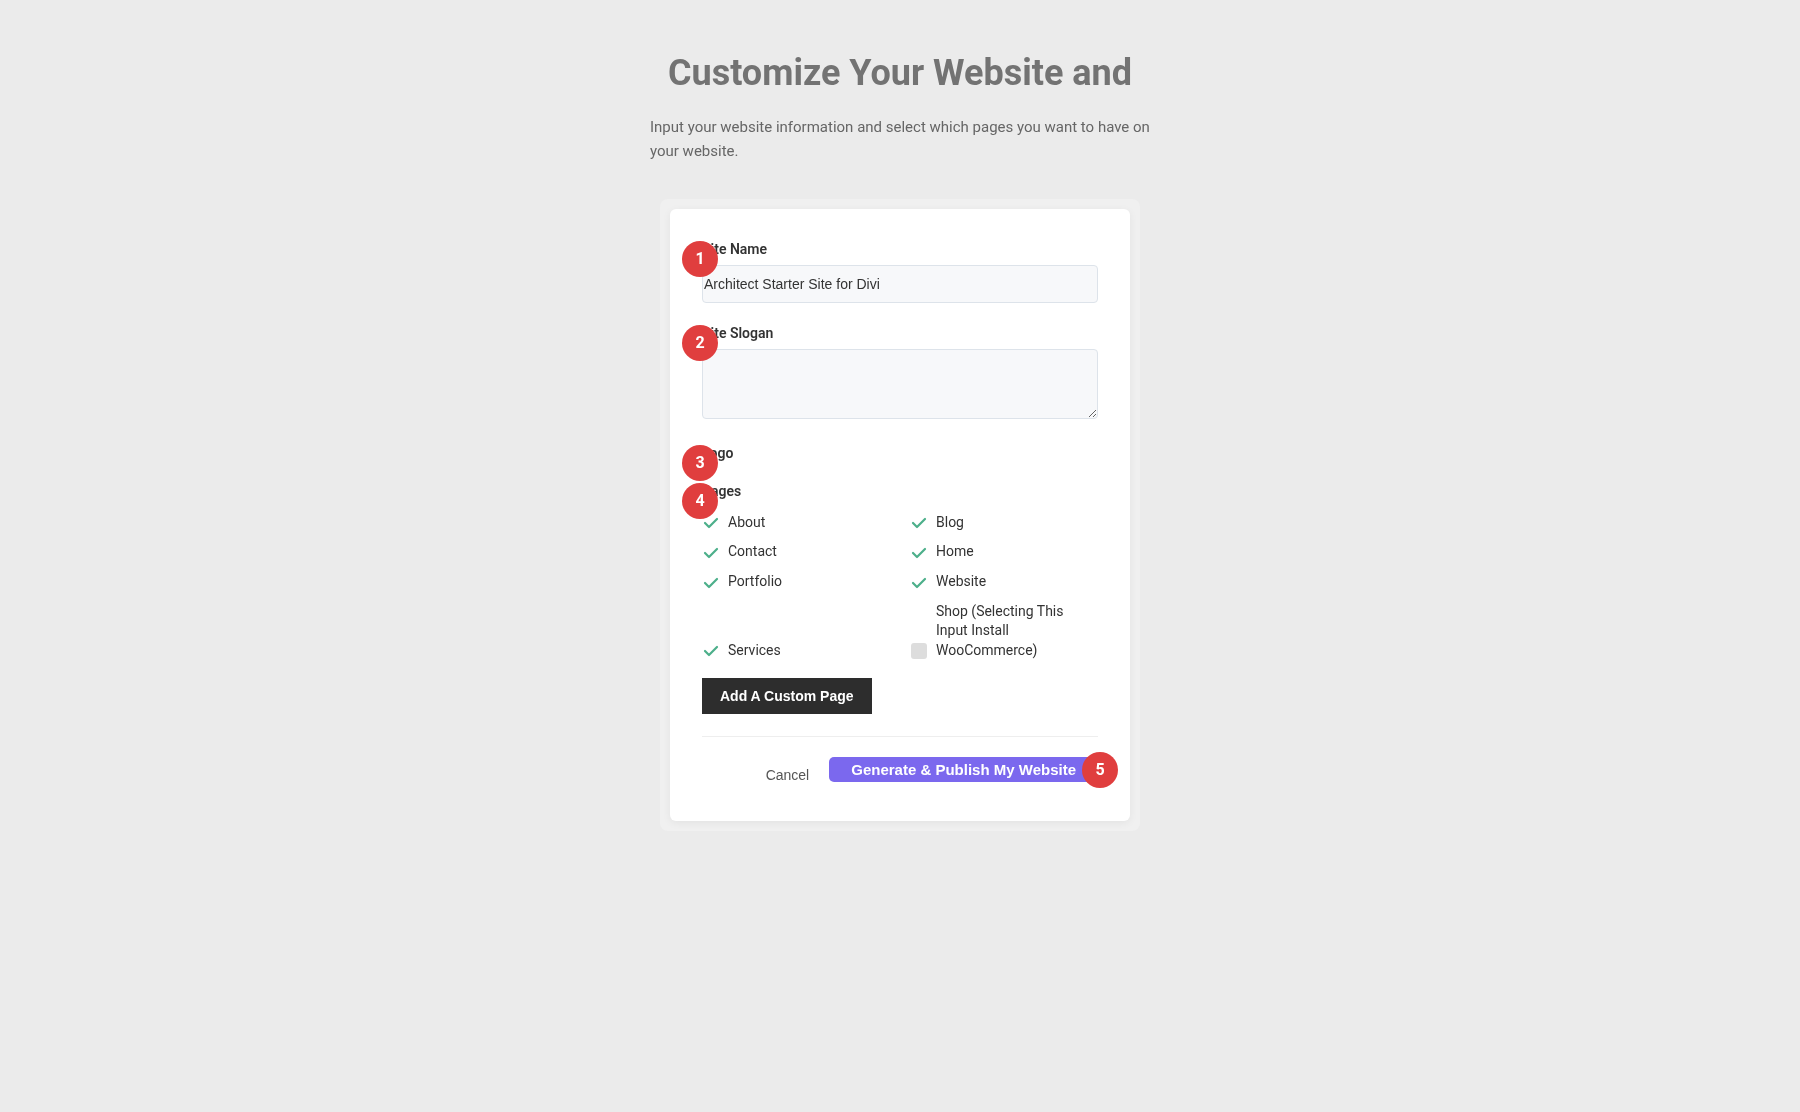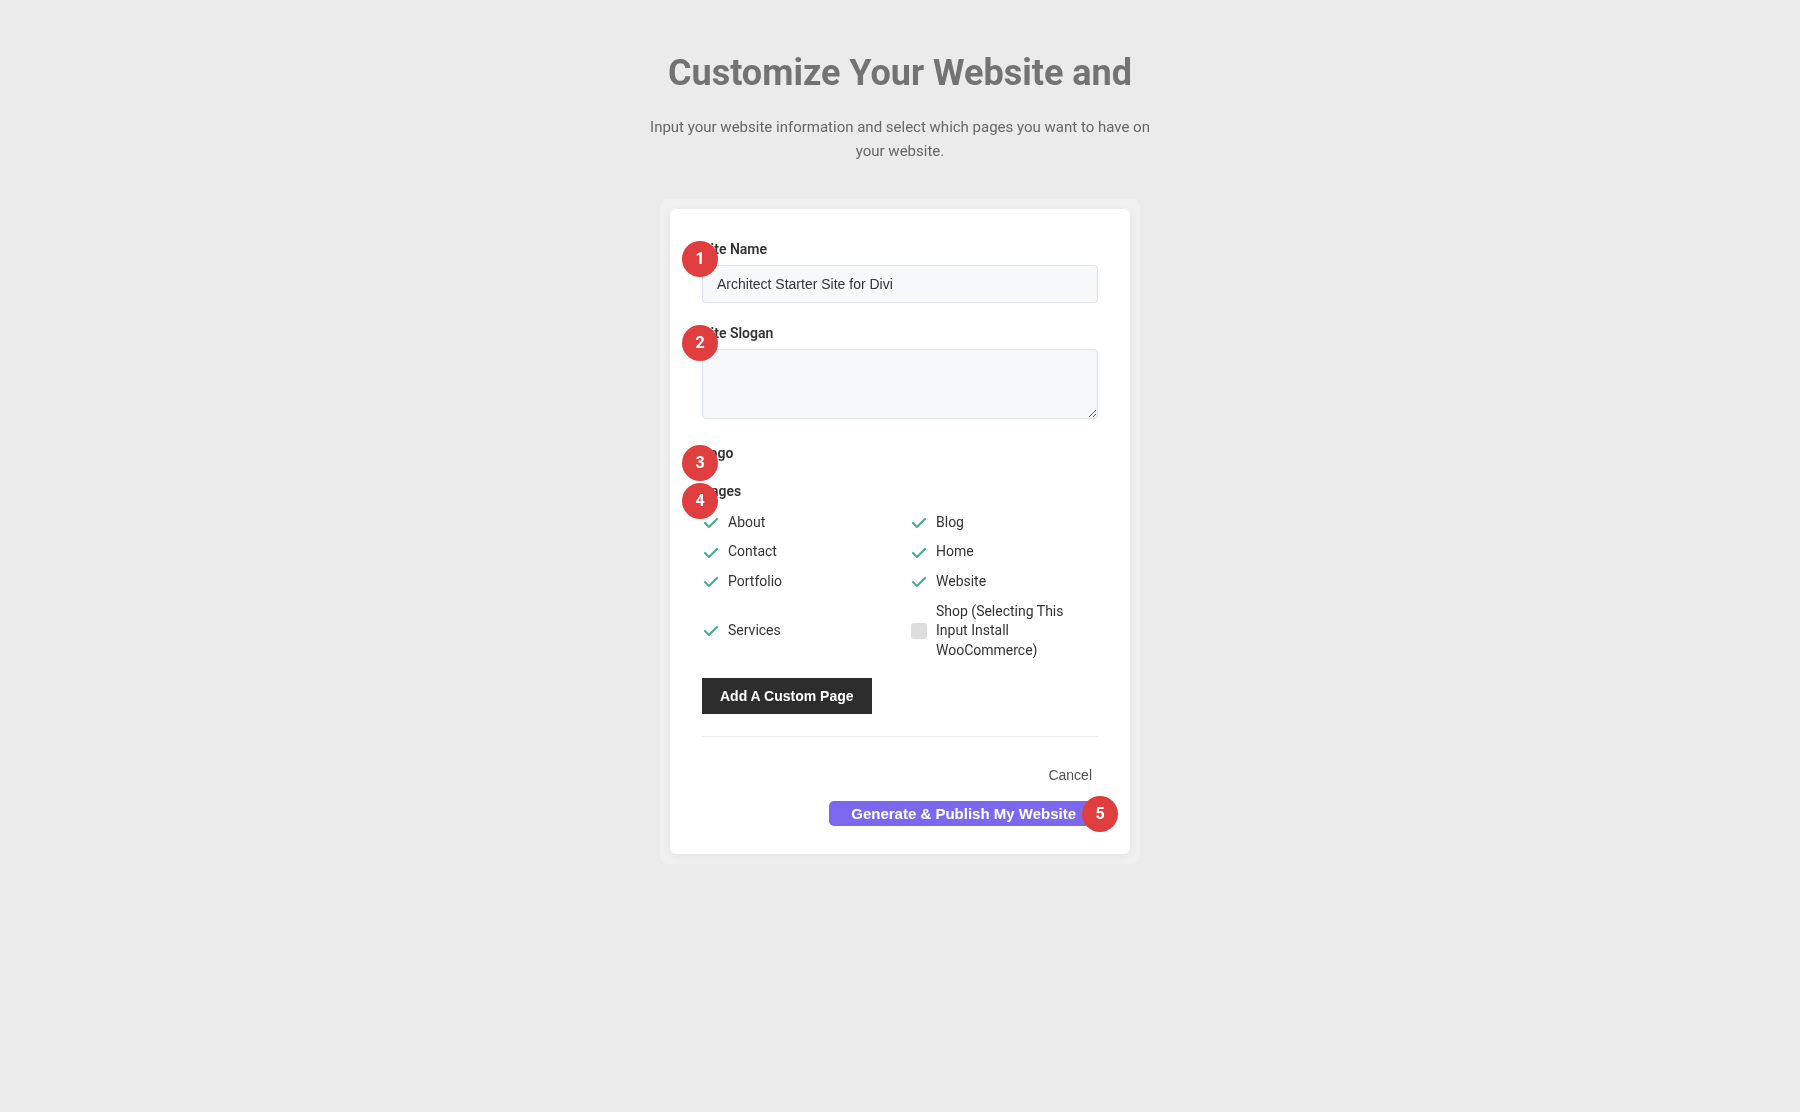--- a/index.html
+++ b/index.html
@@ -24,21 +24,20 @@
       font-weight: 700;
       color: #737373;
       text-align: center;
       line-height: 1.3;
       margin-bottom: 18px;
     }
 
     .page-subtitle {
       font-size: 15px;
       color: #666;
-      text-align: center;
       line-height: 1.6;
       margin-bottom: 36px;
       max-width: 500px;
     }
 
     .card-wrapper {
       background: #f0f0f0;
       border-radius: 8px;
       padding: 10px;
       width: 480px;
@@ -76,21 +75,21 @@
     .field-label {
       font-size: 14px;
       font-weight: 600;
       color: #333;
       margin-bottom: 8px;
       display: block;
     }
 
     .text-input {
       width: 100%;
-      padding: 10px 14px;
+      padding: 10px 1px;
       border: 1px solid #dde3ea;
       border-radius: 4px;
       font-size: 14px;
       color: #333;
       background: #f7f8fa;
       outline: none;
     }
 
     .textarea-input {
       width: 100%;
@@ -130,21 +129,21 @@
     }
 
     .pages-grid {
       display: grid;
       grid-template-columns: 1fr 1fr;
       gap: 10px 20px;
     }
 
     .page-item {
       display: flex;
-      align-items: center;
+      align-items: flex-end;
       gap: 8px;
       font-size: 14px;
       color: #333;
       cursor: pointer;
     }
 
     .check-icon {
       width: 18px;
       height: 18px;
       flex-shrink: 0;
@@ -179,24 +178,23 @@
     }
 
     .divider {
       border: none;
       border-top: 1px solid #eee;
       margin: 20px 0;
     }
 
     .footer-actions {
       display: flex;
-      align-items: flex-end;
+      align-items: flex-start;
       justify-content: flex-end;
-      gap: 8px;
-      flex-direction: column;
+      gap: 14px;
     }
 
     .cancel-btn {
       background: transparent;
       border: none;
       font-size: 14px;
       color: #555;
       cursor: pointer;
       padding: 10px 6px;
     }

